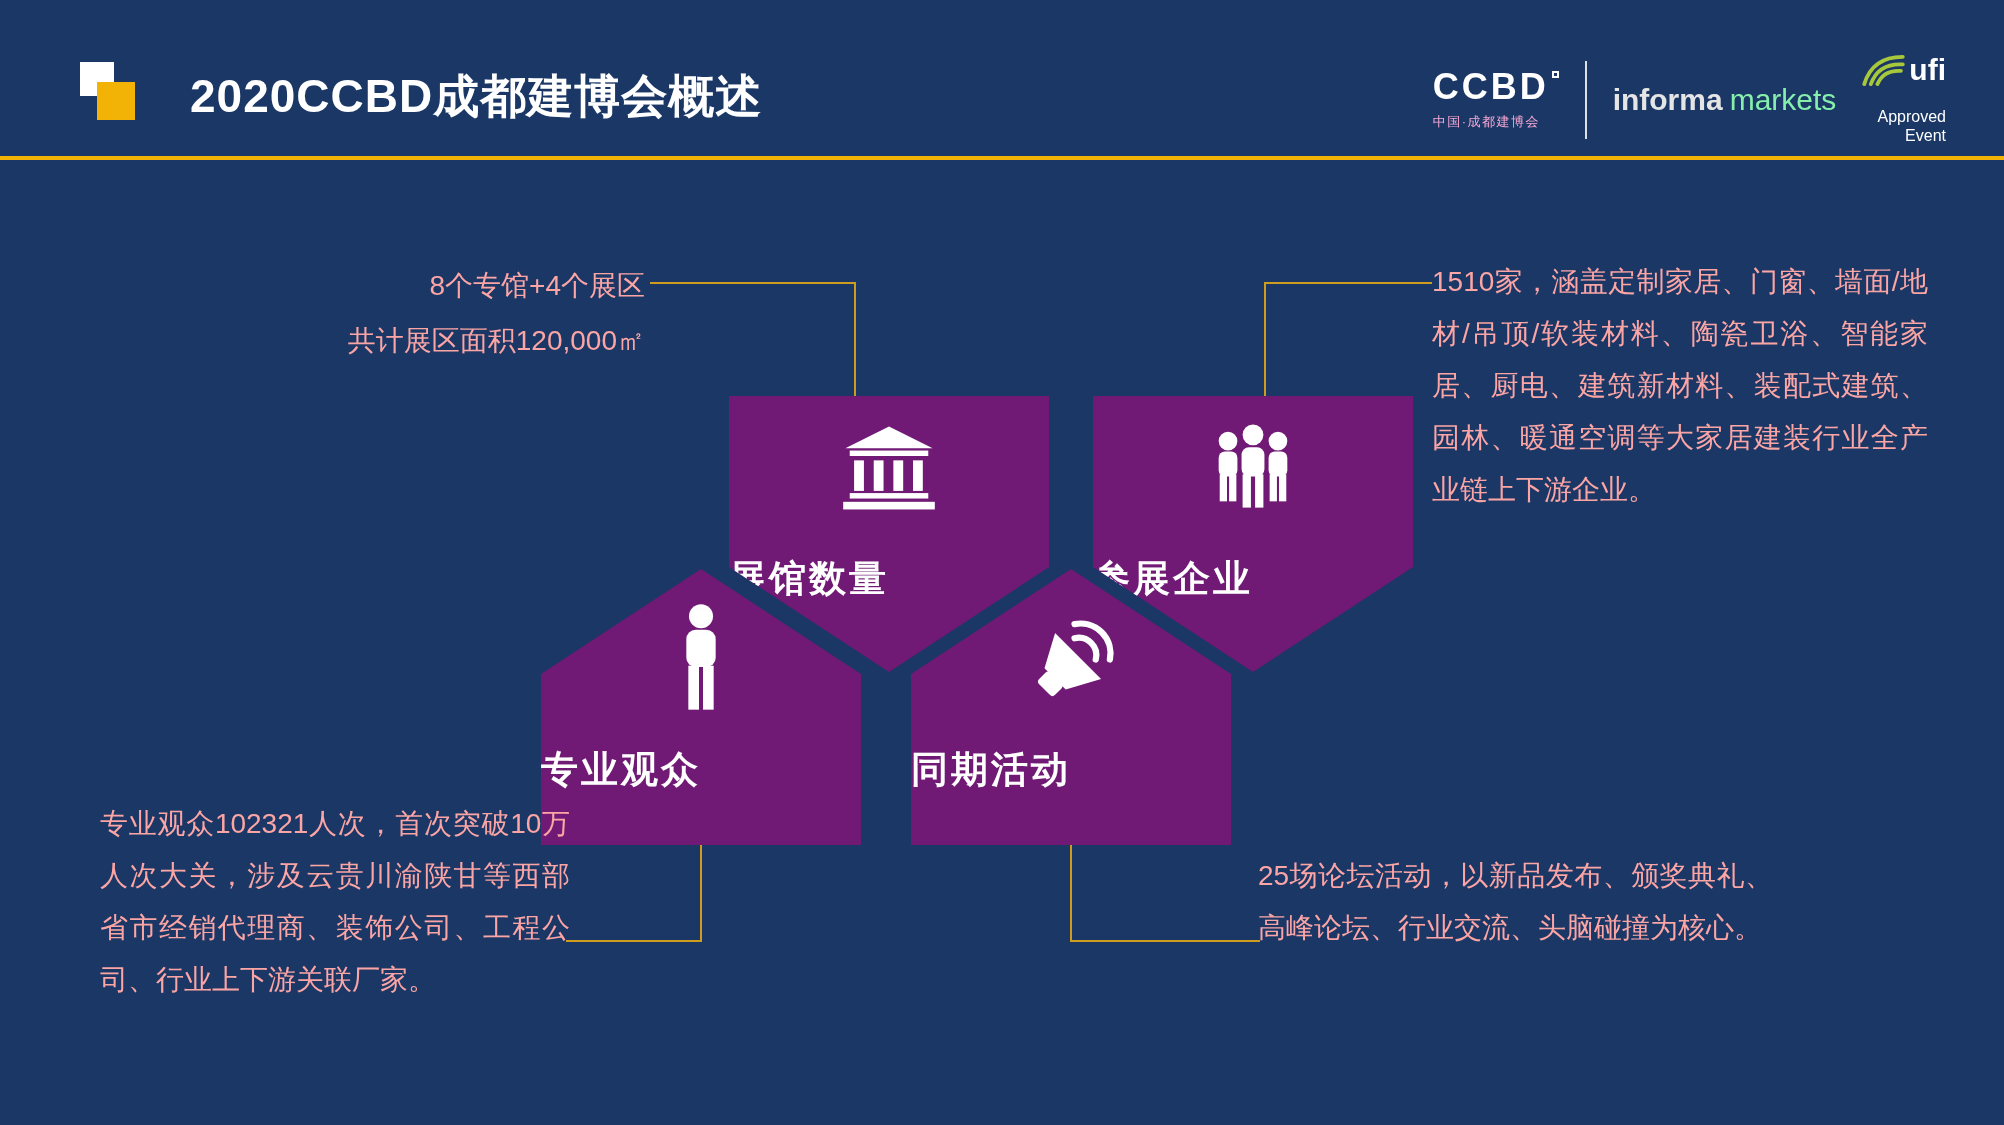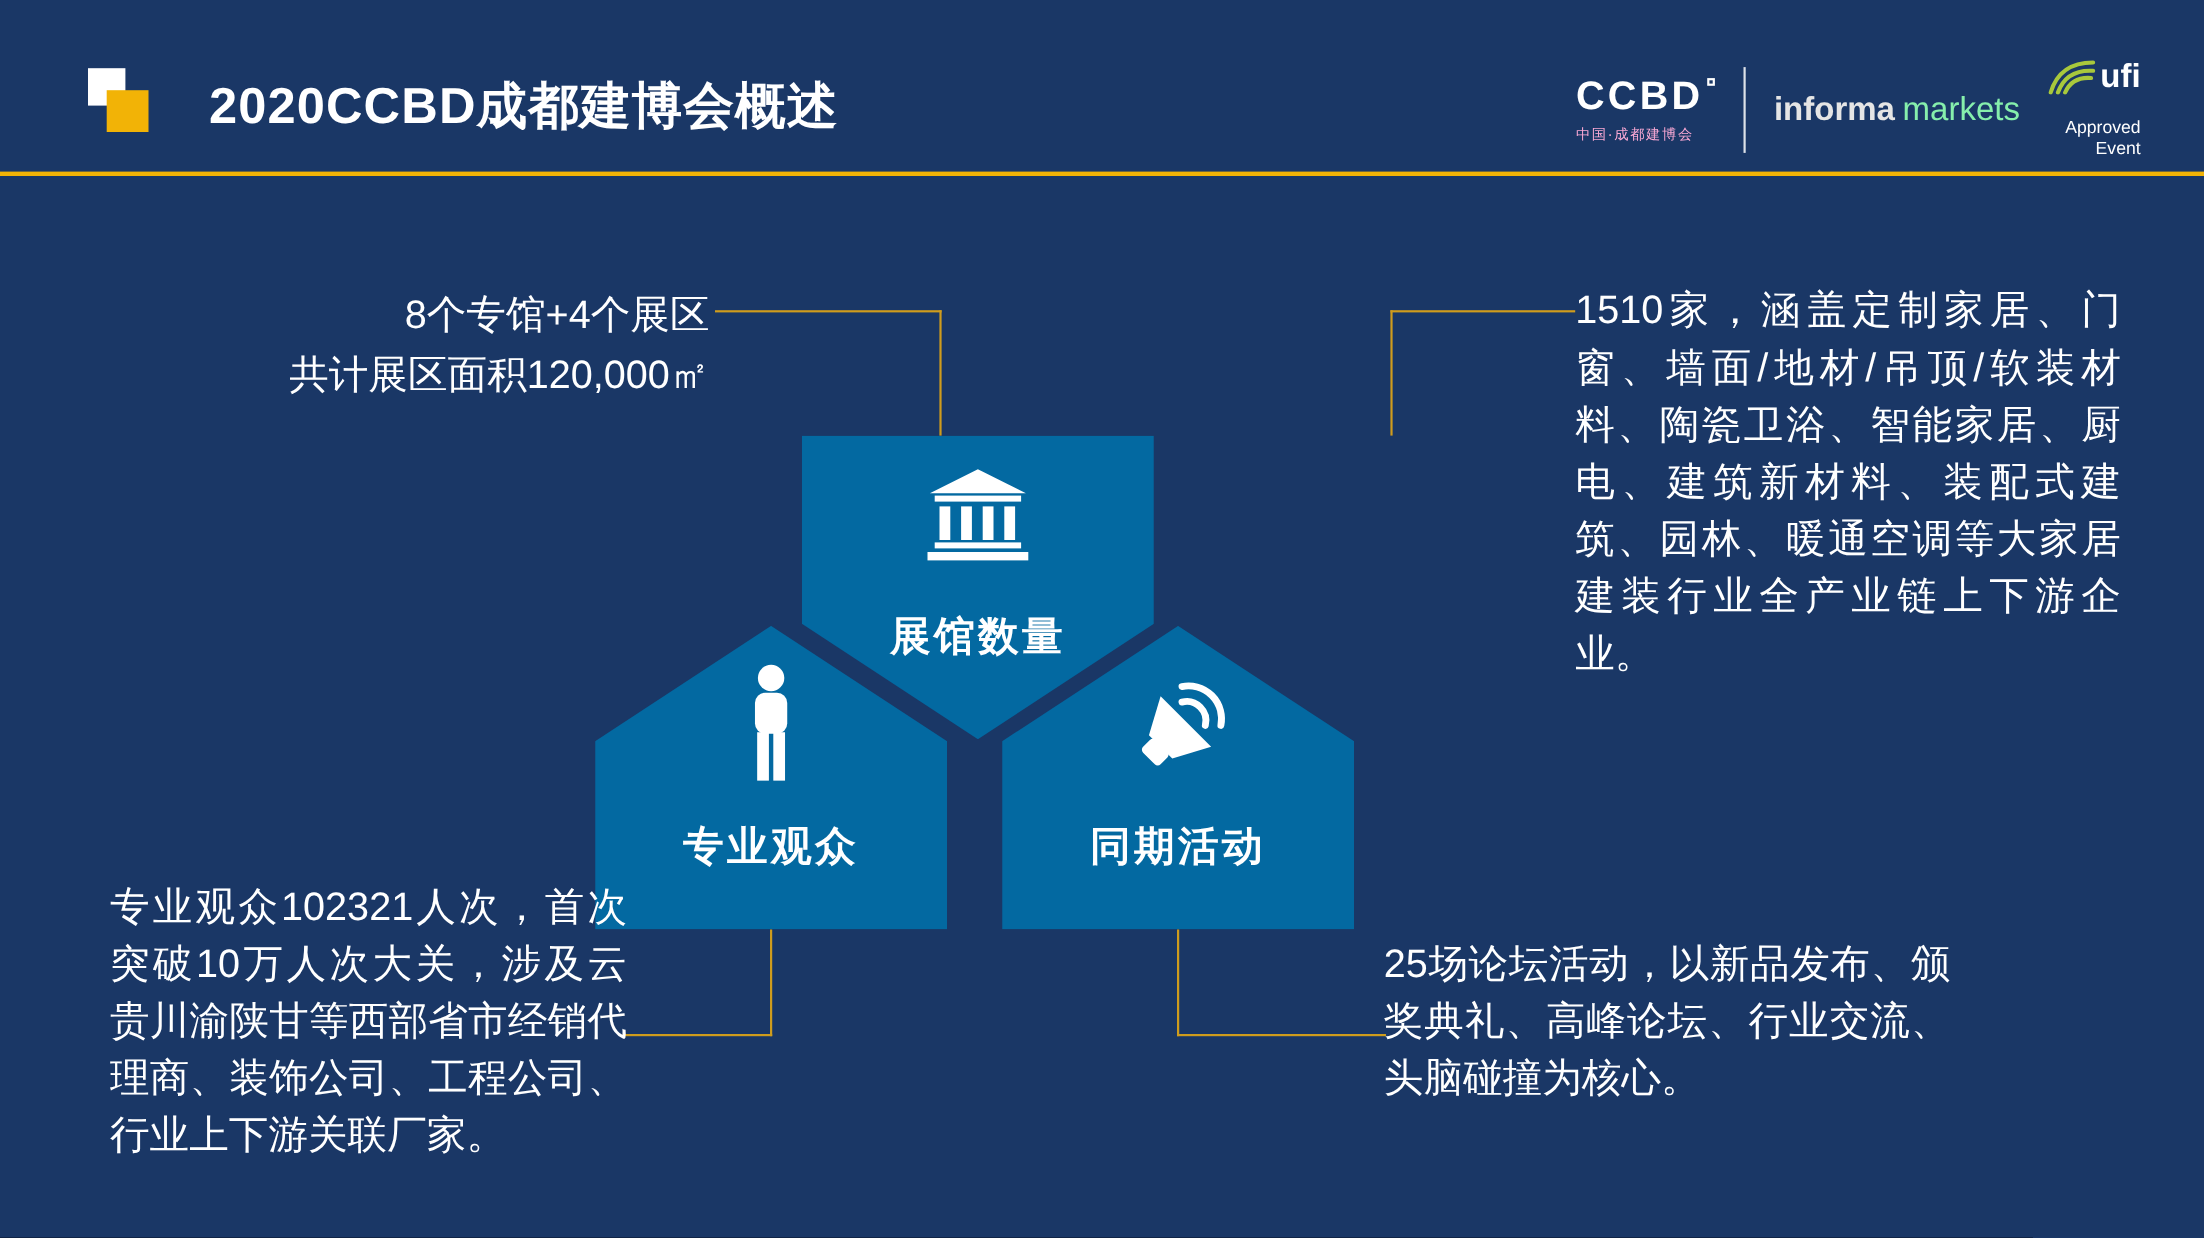--- a/index.html
+++ b/index.html
@@ -24,21 +24,21 @@
   .ccbd-sub  { font-size:13px; color:#f9a8d4; letter-spacing:1.5px; margin-top:7px; white-space:nowrap; }
   .logo-divider { width:2px; height:78px; background:rgba(255,255,255,.85); }
   .informa { font-size:30px; white-space:nowrap; }
   .inf-1 { font-weight:bold; color:#e5e5e5; }
   .inf-2 { color:#86efac; margin-left:7px; }
   .ufi-top { display:flex; align-items:flex-end; justify-content:flex-end; gap:3px; }
   .ufi-name { font-size:30px; font-weight:bold; line-height:32px; }
   .ufi-sub  { text-align:right; font-size:16px; line-height:19px; margin-top:21px; }
 
   
-  .node { position:absolute; width:320px; height:276px; background:#0369a1; text-align:center; }
+  .node { position:absolute; width:320px; height:276px; background:#701a75; }
   .node-top    { clip-path:polygon(0 0,100% 0,100% 62%,50% 100%,0 62%); }
   .node-bottom { clip-path:polygon(50% 0,100% 38%,100% 100%,0 100%,0 38%); }
   .node-icon  { position:absolute; left:50%; transform:translateX(-50%); }
   .node-label { position:absolute; width:100%; font-size:37px; font-weight:bold; letter-spacing:3px; }
   .node-top .node-label    { top:158px; }
   .node-bottom .node-label { top:176px; }
   .icon-bank      { top:30px; }
   .icon-people    { top:26px; }
   .icon-person    { top:34px; }
   .icon-megaphone { top:44px; }
@@ -52,21 +52,21 @@
   #conn-halls-h { left:650px;  top:282px; width:206px; height:2px; }
   #conn-halls-v { left:854px;  top:282px; width:2px;   height:114px; }
   #conn-exh-h   { left:1264px; top:282px; width:168px; height:2px; }
   #conn-exh-v   { left:1264px; top:282px; width:2px;   height:114px; }
   #conn-vis-v   { left:700px;  top:845px; width:2px;   height:97px; }
   #conn-vis-h   { left:566px;  top:940px; width:136px; height:2px; }
   #conn-evt-v   { left:1070px; top:845px; width:2px;   height:97px; }
   #conn-evt-h   { left:1070px; top:940px; width:190px; height:2px; }
 
   
-  .note { position:absolute; font-size:36px; line-height:52px; color:#ffffff; }
+  .note { position:absolute; font-size:28px; line-height:52px; color:#fca5a5; }
   #note-halls      { left:225px;  top:258px; width:420px; text-align:right; line-height:55px; }
   #note-exhibitors { left:1432px; top:256px; width:496px; text-align:justify; }
   #note-visitors   { left:100px;  top:798px; width:470px; text-align:justify; }
   #note-events     { left:1258px; top:850px; width:515px; text-align:justify; }
 </style>
 </head>
 <body>
 
 <div class="slide">
 
@@ -111,20 +111,37 @@
       <rect x="12" y="31" width="9" height="28"></rect>
       <rect x="30" y="31" width="9" height="28"></rect>
       <rect x="48" y="31" width="9" height="28"></rect>
       <rect x="66" y="31" width="9" height="28"></rect>
       <rect x="8" y="61" width="72" height="5"></rect>
       <rect x="2" y="69" width="84" height="7"></rect>
     </svg>
     <div class="node-label">展馆数量</div>
   </div>
 
+  <div class="node node-top" id="node-exhibitors">
+    <svg class="node-icon icon-people" width="104" height="88" viewBox="0 0 100 84" fill="#ffffff">
+      <circle cx="26" cy="18" r="9"></circle>
+      <rect x="17" y="28" width="18" height="24" rx="6"></rect>
+      <rect x="18" y="50" width="7" height="26"></rect>
+      <rect x="27" y="50" width="7" height="26"></rect>
+      <circle cx="74" cy="18" r="9"></circle>
+      <rect x="65" y="28" width="18" height="24" rx="6"></rect>
+      <rect x="66" y="50" width="7" height="26"></rect>
+      <rect x="75" y="50" width="7" height="26"></rect>
+      <circle cx="50" cy="12" r="10"></circle>
+      <rect x="39" y="24" width="22" height="28" rx="7"></rect>
+      <rect x="40" y="50" width="8" height="32"></rect>
+      <rect x="52" y="50" width="8" height="32"></rect>
+    </svg>
+    <div class="node-label">参展企业</div>
+  </div>
 
   <div class="node node-bottom" id="node-visitors">
     <svg class="node-icon icon-person" width="54" height="112" viewBox="0 0 40 84" fill="#ffffff">
       <circle cx="20" cy="10" r="9"></circle>
       <rect x="9" y="20" width="22" height="28" rx="7"></rect>
       <rect x="10.5" y="47" width="8" height="33"></rect>
       <rect x="21.5" y="47" width="8" height="33"></rect>
     </svg>
     <div class="node-label">专业观众</div>
   </div>

